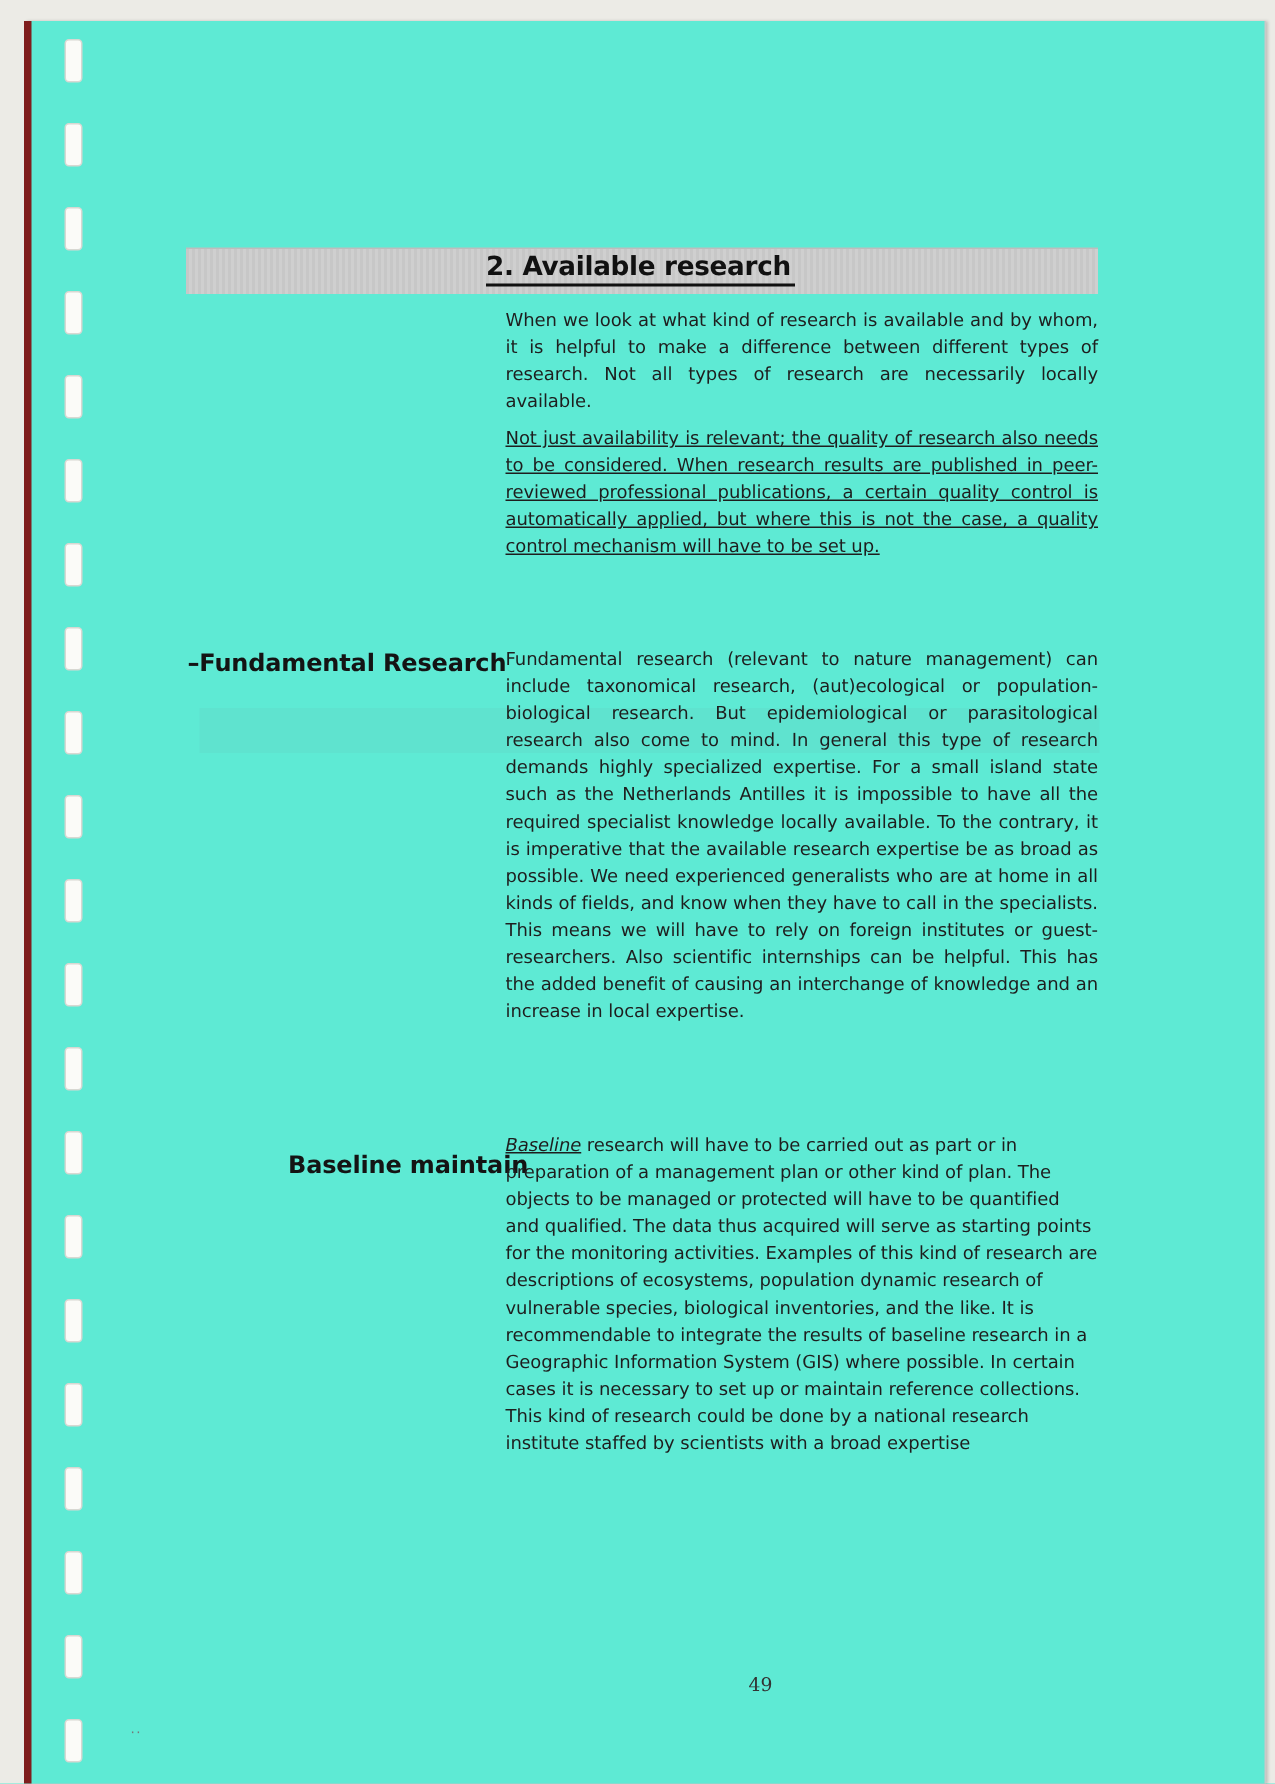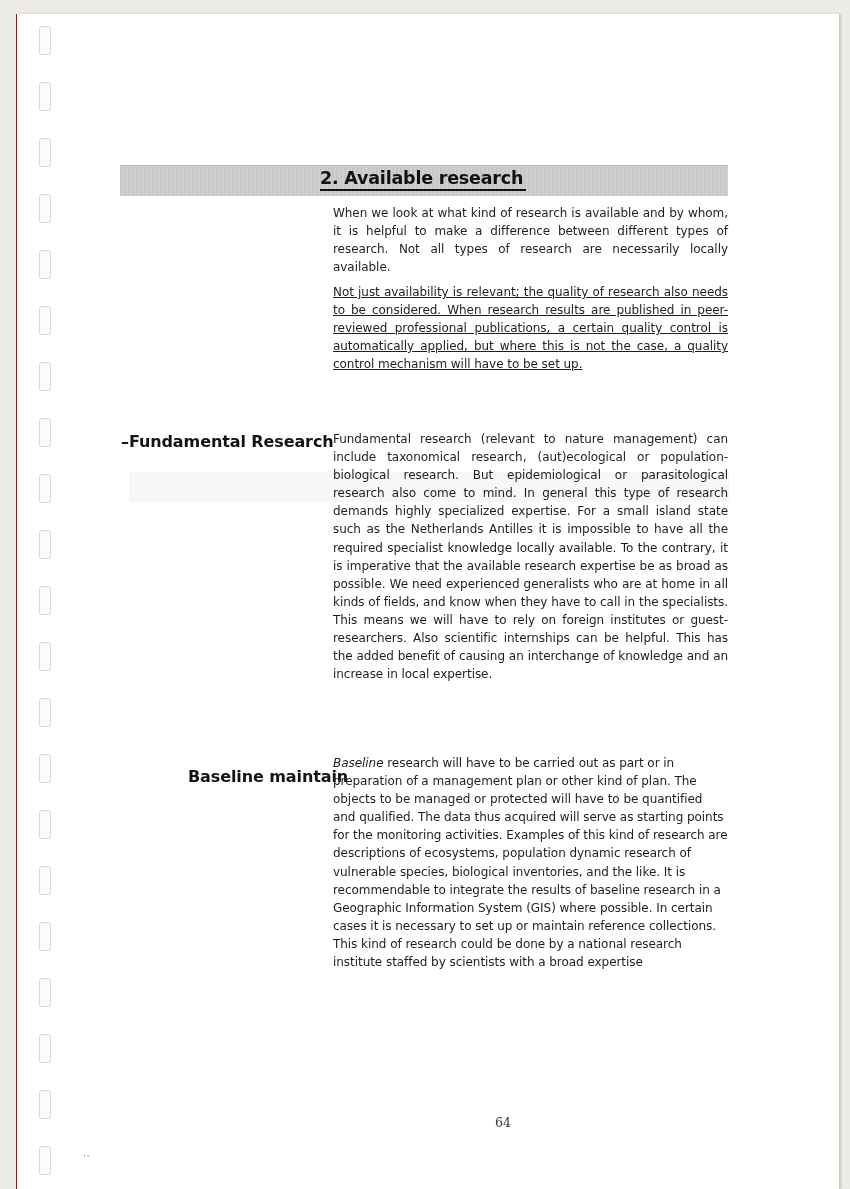--- a/index.html
+++ b/index.html
@@ -14,23 +14,23 @@
       overflow: hidden;
       font-family: "DejaVu Sans", sans-serif;
       color: #1e1e1e;
     }
     .page {
       position: absolute;
       left: 16px;
       top: 14px;
       width: 822px;
       height: 1175px;
-      background: #ffffff;
+      background: #5eead4;
       box-shadow: 1px 0 0 #c9c9c9, 2px 0 2px rgba(0,0,0,0.18);
-      border-left: 1px solid #7f1d1d;
+      border-left: 5px solid #7f1d1d;
     }
     .binder-hole {
       position: absolute;
       left: 22px;
       width: 12px;
       height: 29px;
       background: #fbfbf8;
       border: 1px solid #d8d8d2;
       border-radius: 3px;
       box-sizing: border-box;
@@ -91,21 +91,21 @@
       color: #333;
     }
     .specks {
       position: absolute;
       left: 66px;
       top: 1137px;
       font-size: 9px;
       color: #777;
       letter-spacing: 1px;
     }
-    em { font-style: italic; }
+    em { font-style: italic; text-decoration: underline; }
   </style>
 </head>
 <body>
 
 <div class="page">
 
   <div>
     <div class="binder-hole" style="top:12px"></div>
     <div class="binder-hole" style="top:68px"></div>
     <div class="binder-hole" style="top:124px"></div>
@@ -136,16 +136,16 @@
 
   <div class="para" style="top:190px;">When we look at what kind of research is available and by whom, it is helpful to make a difference between different types of research. Not all types of research are necessarily locally available.</div>
   <div class="para" style="top:269px;text-decoration:underline;">Not just availability is relevant; the quality of research also needs to be considered. When research results are published in peer-reviewed professional publications, a certain quality control is automatically applied, but where this is not the case, a quality control mechanism will have to be set up.</div>
 
   <div class="side-label" style="left:104px; top:418px;">–Fundamental Research</div>
   <div class="para" style="top:416px;">Fundamental research (relevant to nature management) can include taxonomical research, (aut)ecological or population-biological research. But epidemiological or parasitological research also come to mind. In general this type of research demands highly specialized expertise. For a small island state such as the Netherlands Antilles it is impossible to have all the required specialist knowledge locally available. To the contrary, it is imperative that the available research expertise be as broad as possible. We need experienced generalists who are at home in all kinds of fields, and know when they have to call in the specialists. This means we will have to rely on foreign institutes or guest-researchers. Also scientific internships can be helpful. This has the added benefit of causing an interchange of knowledge and an increase in local expertise.</div>
 
   <div class="side-label" style="left:171px; top:753px;">Baseline maintain</div>
   <div class="para ragged" style="top:740px;"><em>Baseline</em><span> research will have to be carried out as part or in preparation of a management plan or other kind of plan. The objects to be managed or protected will have to be quantified and qualified. The data thus acquired will serve as starting points for the monitoring activities. Examples of this kind of research are descriptions of ecosystems, population dynamic research of vulnerable species, biological inventories, and the like. It is recommendable to integrate the results of baseline research in a Geographic Information System (GIS) where possible. In certain cases it is necessary to set up or maintain reference collections. This kind of research could be done by a national research institute staffed by scientists with a broad expertise</span></div>
 
-  <div class="page-number">64</div>
+  <div class="page-number">49</div>
 
   <div class="specks">··</div>
 </div>
 
 </body></html>

